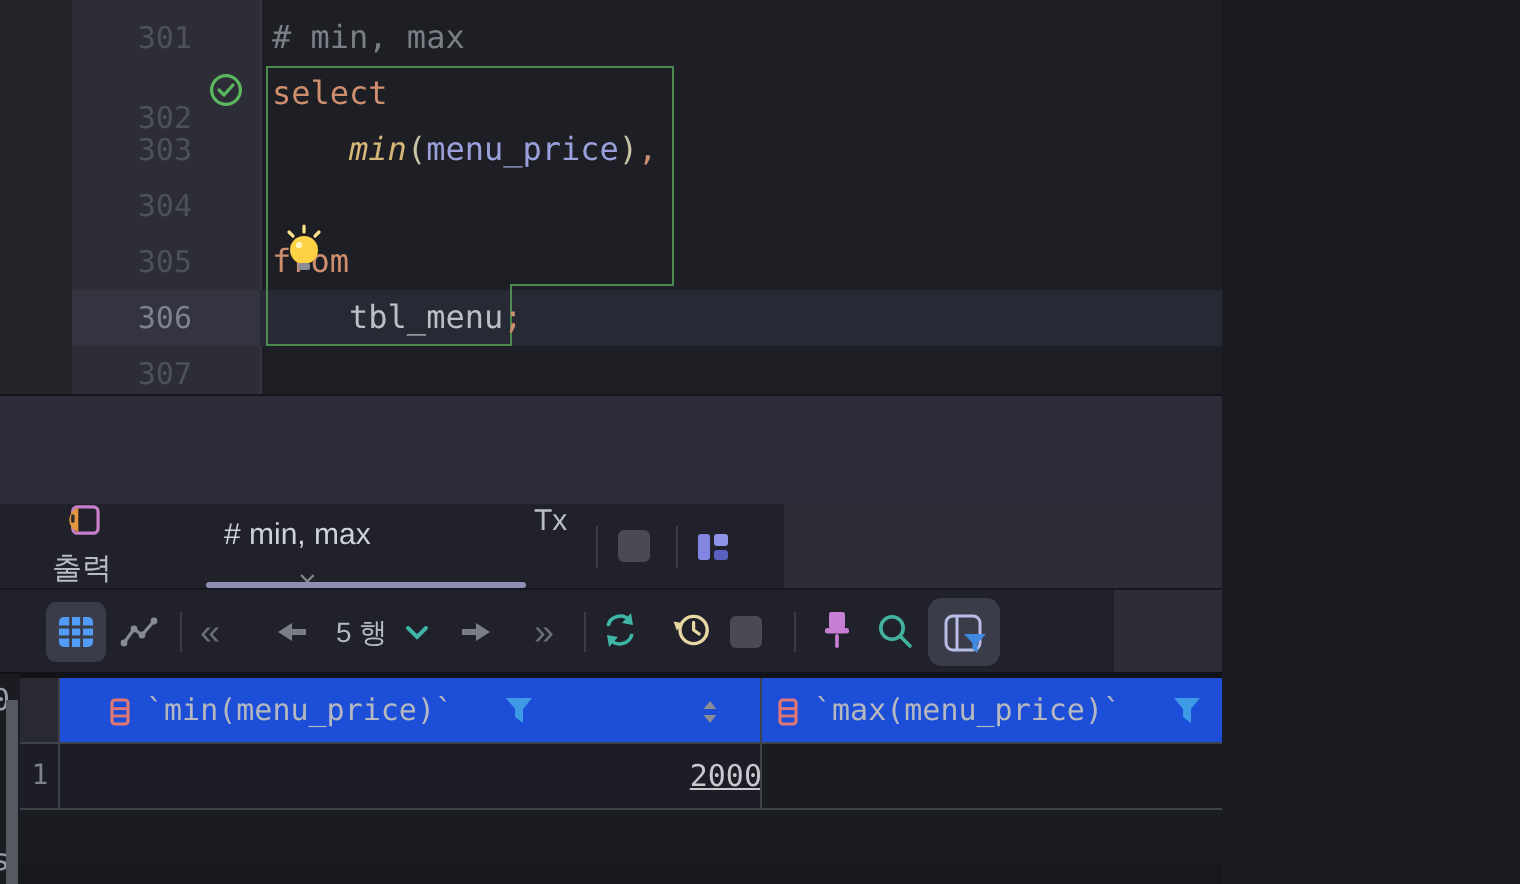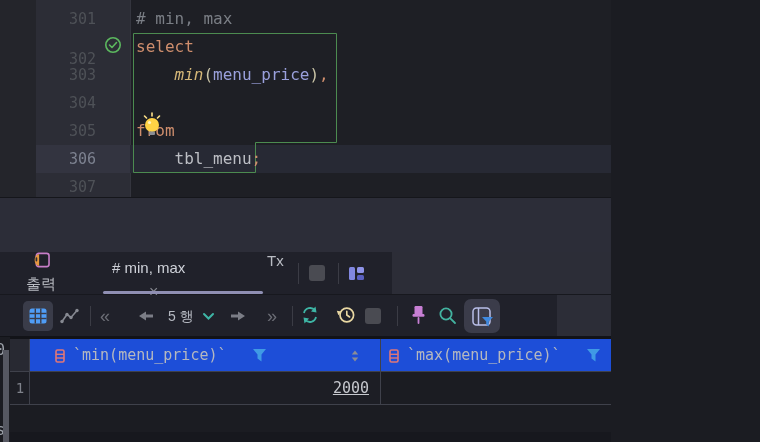--- a/index.html
+++ b/index.html
@@ -57,21 +57,21 @@
   .hdr-cell{top:2px;height:33px;background:#1d4ed8;}
   .hdr-filler{left:715px;top:2px;width:45px;height:33px;background:#212129;}
   .data-cell{top:35px;height:33px;background:#1d1e25;}
   .data-filler{left:715px;top:35px;width:45px;height:33px;background:#1b1c22;}
   .rowhead-hdr{left:10px;top:2px;width:20px;height:33px;background:#282932;}
   .rowhead-cell{left:10px;top:35px;width:20px;height:33px;background:#1d1e25;
                 color:#7f828b;font-size:14px;line-height:33px;text-align:center;}
   .vline{width:1px;top:2px;height:66px;background:#3f414b;}
   .hline{left:10px;width:750px;height:1px;background:#3f414b;}
   .hdr-name{position:absolute;top:0;line-height:33px;font-size:15px;color:#b5b8bf;white-space:pre;}
-  .cell-val{line-height:33px;font-size:15px;color:#c6c8ce;text-align:right;padding-right:12px;box-sizing:border-box;text-decoration:underline;}
+  .cell-val{line-height:33px;font-size:15px;color:#c6c8ce;text-align:right;padding-right:0;box-sizing:border-box;text-decoration:underline;}
   .below-grid{left:10px;top:68px;width:750px;height:37px;background:#1b1c22;}
   .bottom-strip{left:10px;top:95px;width:750px;height:10px;background:#17181e;}
   .sliver{left:0;top:0;width:10px;height:105px;background:#1b1c22;}
   .edge-frag{color:#9ba0a8;font-size:15px;z-index:2;}
   .left-scrollbar{left:3px;top:13px;width:6px;height:92px;background:#565862;z-index:3;}
 </style>
 </head>
 <body>
 
 <div id="app">

